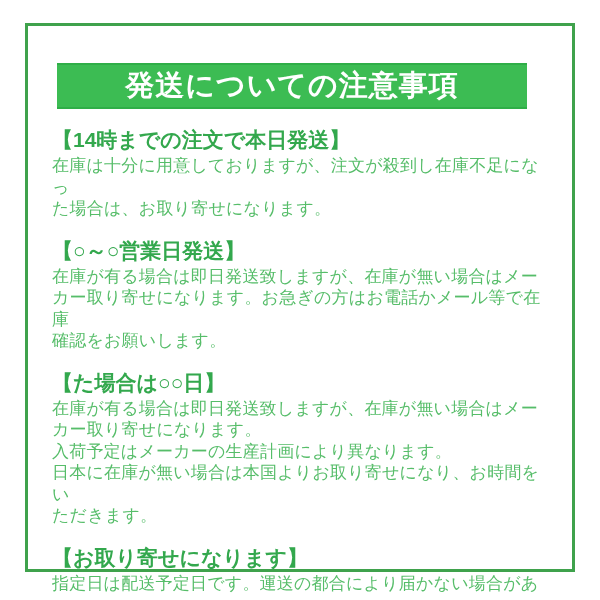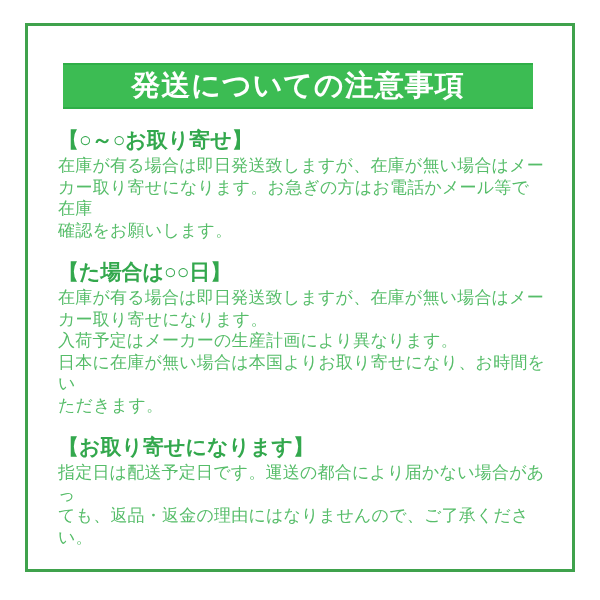--- a/index.html
+++ b/index.html
@@ -17,21 +17,21 @@
   }
   .frame {
     position: absolute;
     left: 25px;
     top: 23px;
     width: 550px;
     height: 549px;
     box-sizing: border-box;
     border: 3px solid var(--frame-border, #3fa24c);
     background: #ffffff;
-    padding: 0 26px 0 30px;
+    padding: 0 26px 0 24px;
   }
   .header {
     box-sizing: border-box;
     width: 470px;
     height: 46px;
     margin: 37px 0 18px 5px;
     background: var(--header-bg, #3cbc53);
     border-top: 2px solid var(--header-border, #2fae47);
     border-bottom: 2px solid var(--header-border, #2fae47);
     display: flex;
@@ -65,23 +65,28 @@
 </head>
 <body>
 
 <div class="canvas">
   <div class="frame">
 
     <div class="header">
       <span class="title">発送についての注意事項</span>
     </div>
 
+    <section>
+      <h2 class="sec-heading">【14時までの注文で本日発送】</h2>
+      <p class="sec-body">在庫は十分に用意しておりますが、注文が殺到し在庫不足になっ
+た場合は、お取り寄せになります。</p>
+    </section>
 
     <section>
-      <h2 class="sec-heading">【○～○お取り寄せ】</h2>
+      <h2 class="sec-heading">【○～○営業日発送】</h2>
       <p class="sec-body">在庫が有る場合は即日発送致しますが、在庫が無い場合はメー
 カー取り寄せになります。お急ぎの方はお電話かメール等で在庫
 確認をお願いします。</p>
     </section>
 
     <section>
       <h2 class="sec-heading">【た場合は○○日】</h2>
       <p class="sec-body">在庫が有る場合は即日発送致しますが、在庫が無い場合はメー
 カー取り寄せになります。
 入荷予定はメーカーの生産計画により異なります。

